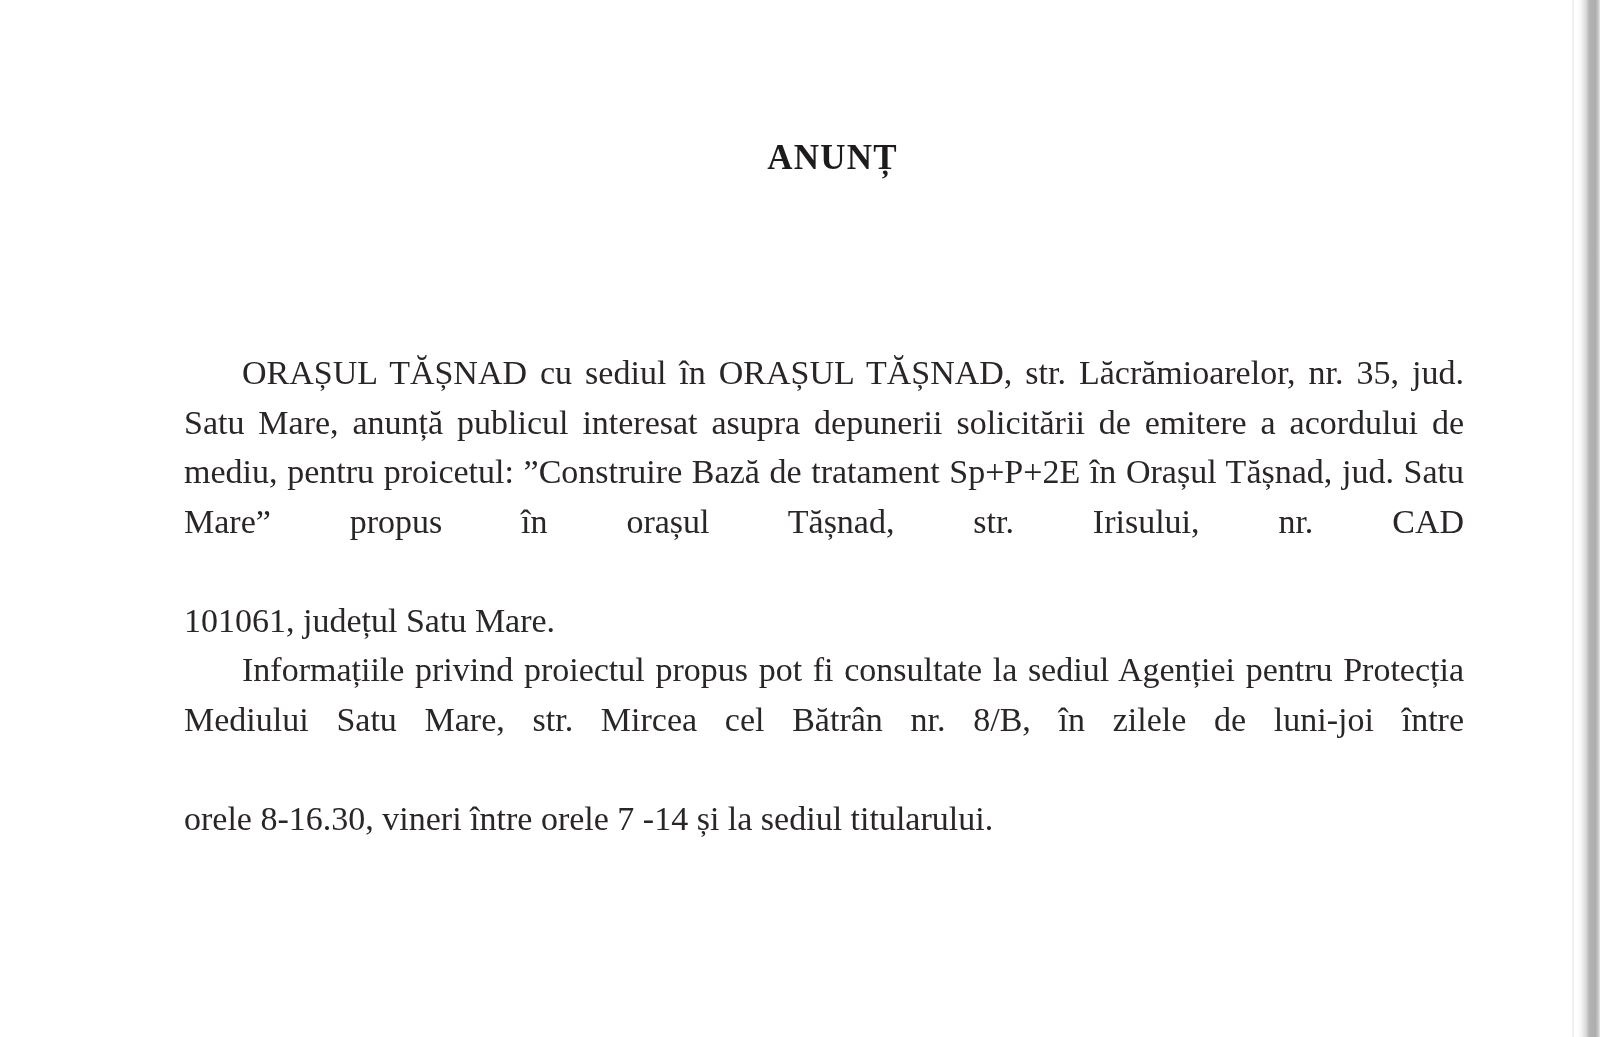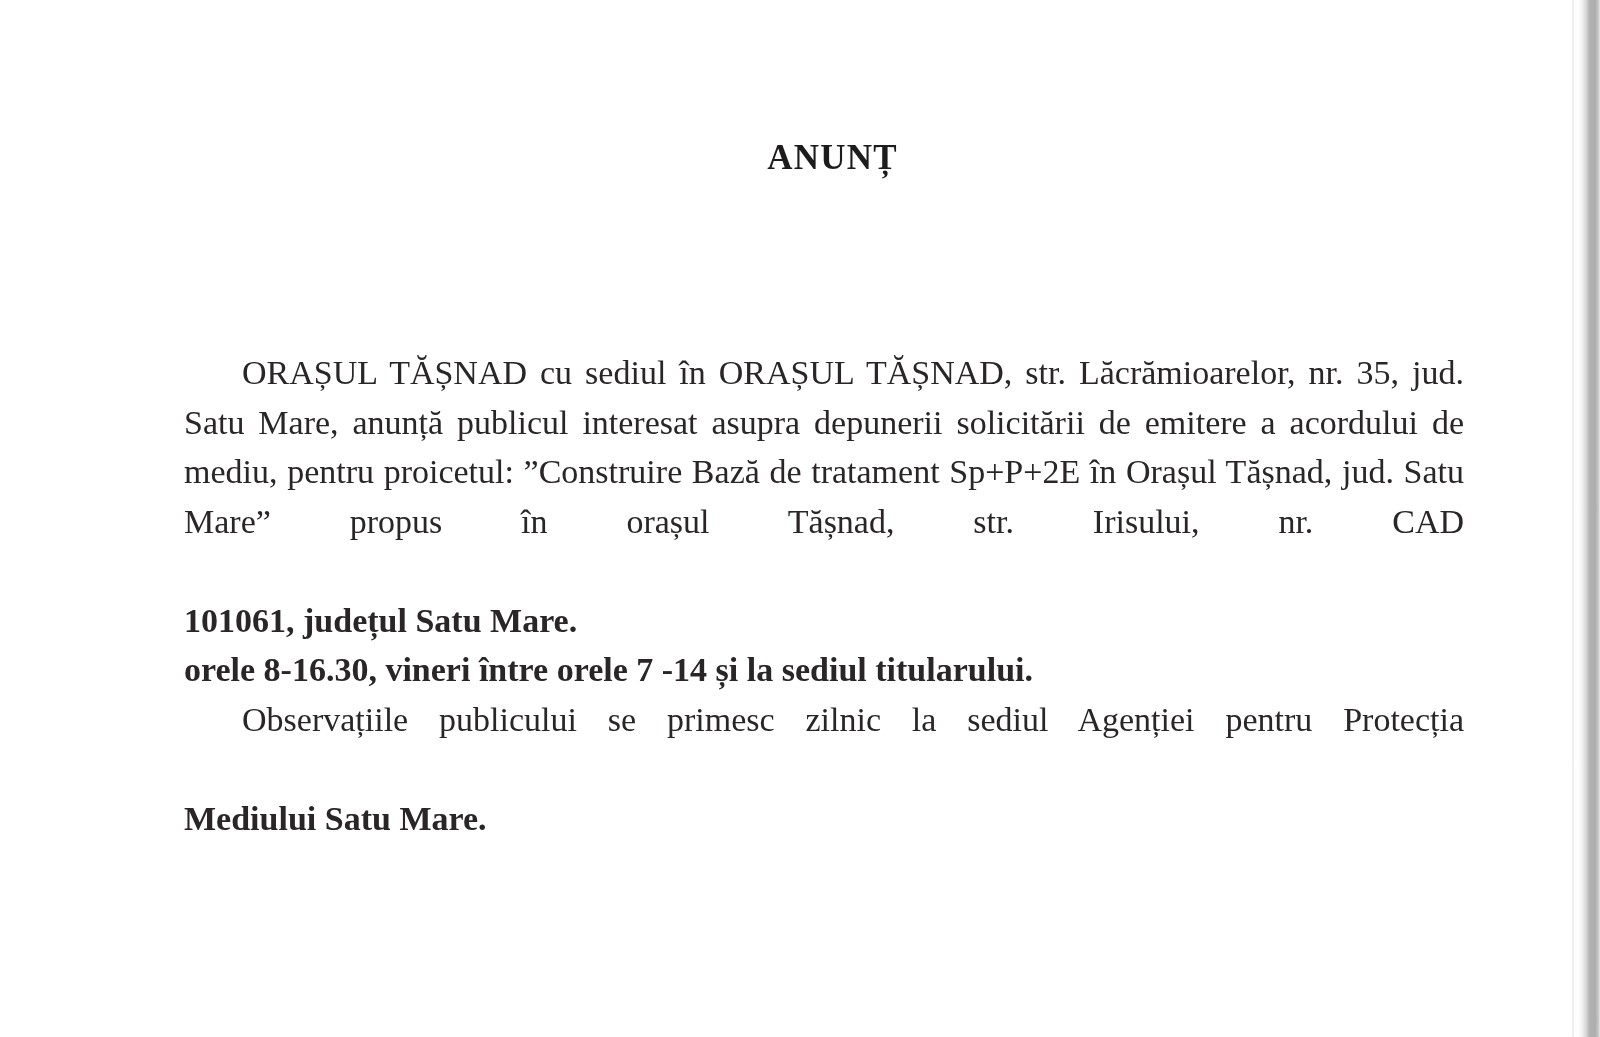--- a/index.html
+++ b/index.html
@@ -87,47 +87,43 @@
     width: 100%;
     height: 0;
   }
   .tail {
     margin: 0;
     text-align: left;
     font-size: 34px;
     line-height: 49.5px;
     text-indent: 0;
     color: #2a2627;
-    font-weight: bold;
   }
 </style>
 </head>
 <body>
 
 <div class="page">
 
   <div class="sheet">
 
     <div class="doc-title">ANUNȚ</div>
 
     <div class="body-block">
 
       <div>
         <p class="just-head">ORAȘUL TĂȘNAD cu sediul în ORAȘUL TĂȘNAD, str. Lăcrămioarelor, nr. 35, jud. Satu Mare, anunță publicul interesat asupra depunerii solicitării de emitere a acordului de mediu, pentru proicetul: ”Construire Bază de tratament Sp+P+2E în Orașul Tășnad, jud. Satu Mare” propus în orașul Tășnad, str. Irisului, nr. CAD</p>
         <p class="tail">101061, județul Satu Mare.</p>
       </div>
 
       <div>
+        <p class="just-head">Informațiile privind proiectul propus pot fi consultate la sediul Agenției pentru Protecția Mediului Satu Mare, str. Mircea cel Bătrân nr. 8/B, în zilele de luni-joi între</p>
         <p class="tail">orele 8-16.30, vineri între orele 7 -14 și la sediul titularului.</p>
       </div>
 
-      <div>
-        <p class="just-head">Observațiile publicului se primesc zilnic la sediul Agenției pentru Protecția</p>
-        <p class="tail">Mediului Satu Mare.</p>
-      </div>
 
     </div>
   </div>
 
   <div class="scan-edge-line"></div>
   <div class="scan-edge"></div>
 
 </div>
 
 </body></html>

